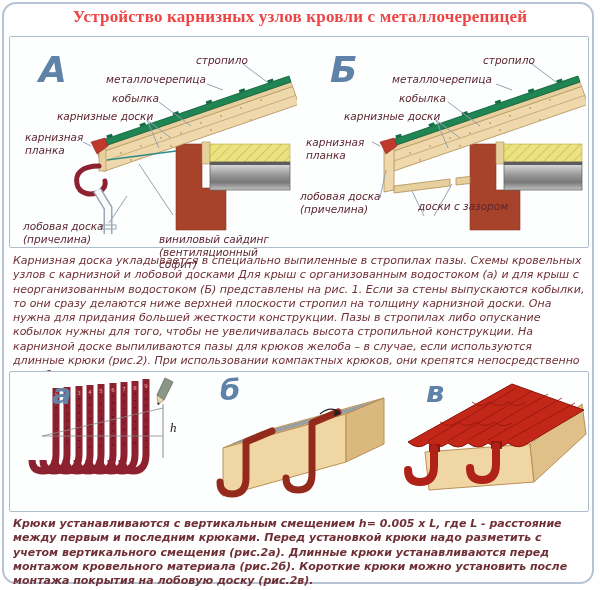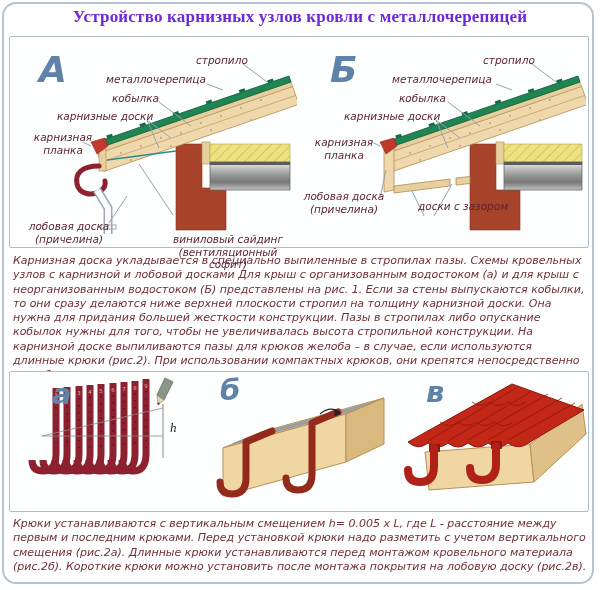--- a/index.html
+++ b/index.html
@@ -8,21 +8,21 @@
     font-family:"DejaVu Sans", sans-serif; overflow:hidden;
   }
   .frame {
     position:absolute; left:2px; top:2px; width:592px; height:582px;
     border:2px solid #b6c3d2; border-radius:14px; box-sizing:border-box;
     pointer-events:none;
   }
   .title {
     position:absolute; left:0; top:7px; width:100%; text-align:center;
     font-family:"Liberation Serif", serif; font-weight:bold; font-size:17px;
-    color:#6d28d9; letter-spacing:.2px;
+    color:#ef4444; letter-spacing:.2px;
   }
   .panel {
     position:absolute; left:9px; width:580px; border:1px solid #aebdcd;
     box-sizing:border-box; background:#fdfefe; border-radius:2px;
   }
   .panel.fig1 { top:36px; height:212px; }
   .panel.fig2 { top:371px; height:141px; }
   .cell { position:absolute; top:1px; height:206px; }
   .cellA { left:1px; width:286px; }
   .cellB { left:290px; width:286px; }
@@ -33,27 +33,27 @@
   .biglet {
     position:absolute; font-weight:bold; font-style:italic; color:#5f82a8;
     line-height:1;
   }
   .letAB { font-size:36px; }
   .letabc { font-size:29px; }
   .lbl {
     position:absolute; font-style:italic; color:#5c2531; font-size:10.5px;
     line-height:12.5px; white-space:pre-line;
   }
-  .lbl.c { text-align:center; }
+  .lbl.c { text-align:left; }
   .para {
     position:absolute; left:13px; width:574px; font-style:italic;
     color:#6f2f35; font-size:11px; line-height:14.3px;
   }
   .para.t1 { top:254px; }
-  .para.t2 { top:517px; }
+  .para.t2 { top:517px;font-weight:bold; }
   svg { position:absolute; left:0; top:0; }
 </style>
 </head>
 <body>
 
 <div class="page">
   <div class="frame"></div>
   <div class="title">Устройство карнизных узлов кровли с металлочерепицей</div>
 
   <div class="panel fig1">

